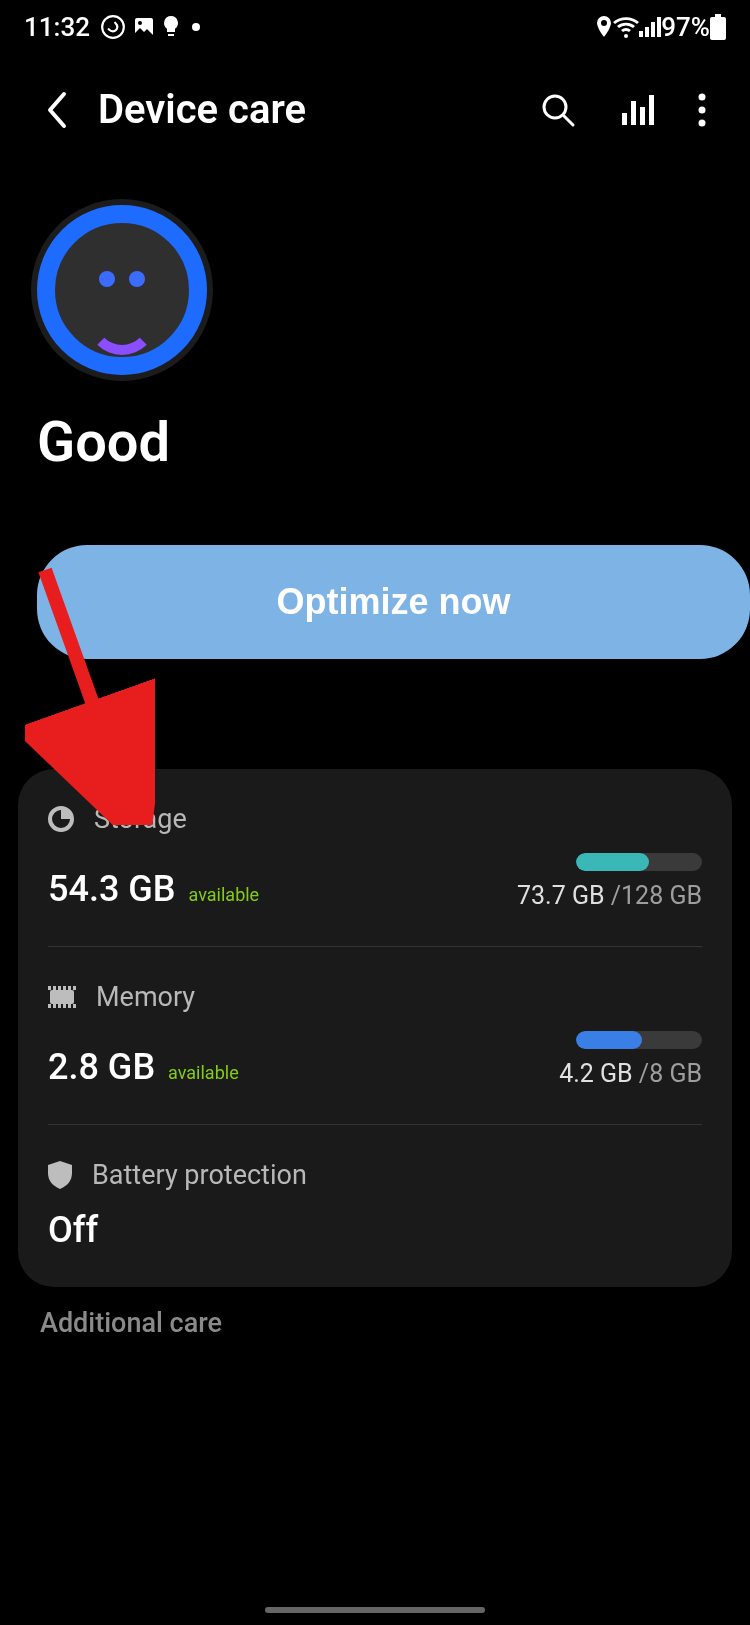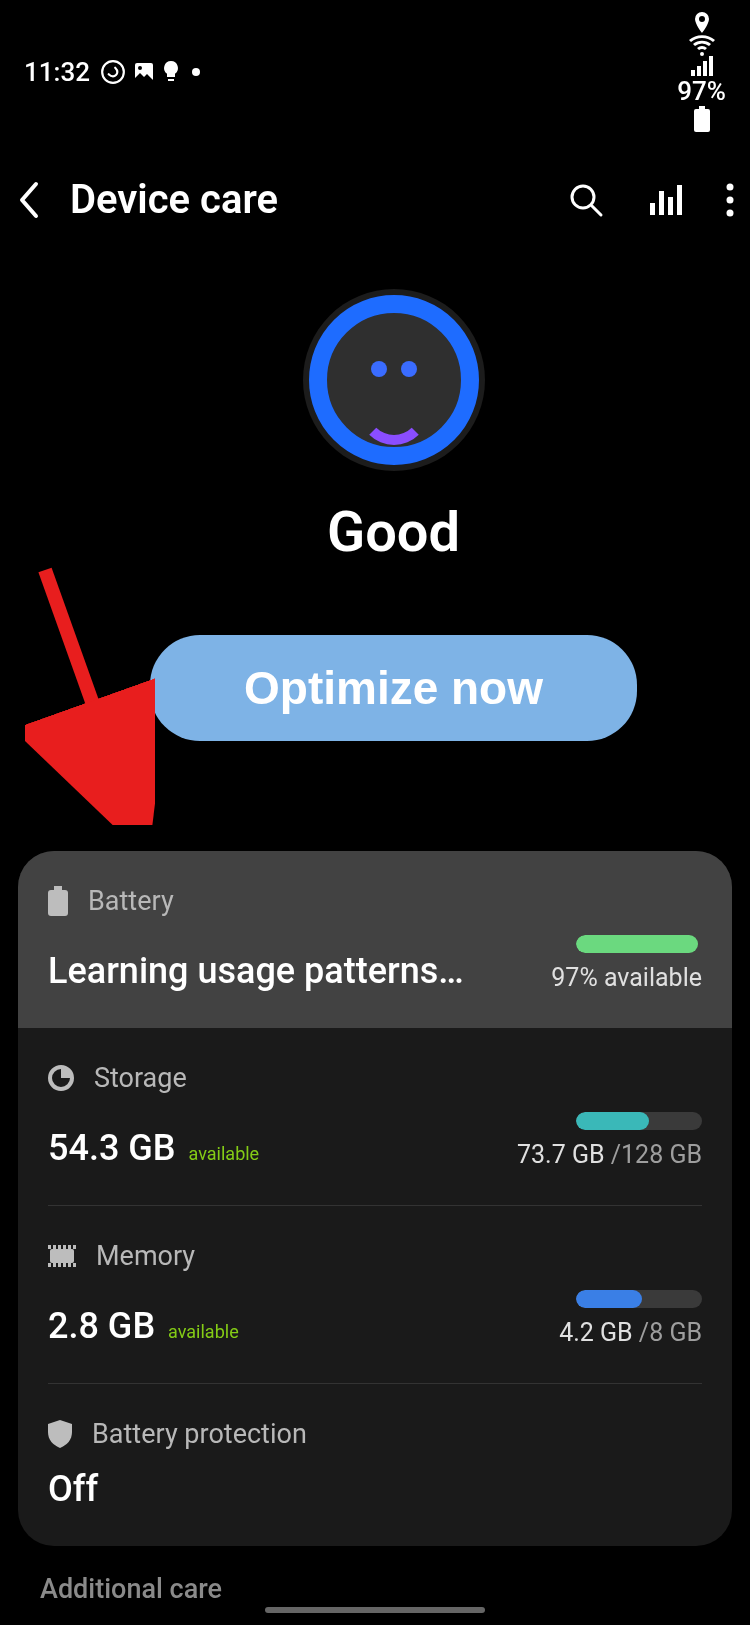--- a/index.html
+++ b/index.html
@@ -14,34 +14,33 @@
   }
   .status-bar {
     display: flex;
     justify-content: space-between;
     align-items: center;
     padding: 12px 24px 8px;
     font-size: 26px;
     font-weight: 500;
   }
   .status-left { display: flex; align-items: center; gap: 10px; }
-  .status-right { display: flex; align-items: center; gap: 0; flex-direction: column; }
+  .status-right { display: flex; align-items: center; gap: 0; }
   .status-icons { display: inline-flex; align-items: center; gap: 6px; }
   .header {
     display: flex;
     align-items: center;
-    padding: 36px 16px;
+    padding: 36px 44px;
     gap: 28px;
   }
   .header-title { font-size: 40px; font-weight: 600; flex: 1; }
   .header-actions { display: flex; align-items: center; gap: 44px; }
   .hero {
     display: flex;
     flex-direction: column;
-    align-items: center;
     padding: 36px 0 30px;
     margin-left: 37px;
   }
   .smiley {
     width: 170px; height: 170px;
     border-radius: 50%;
     border: 18px solid #1e6cff;
     background: #2f2f2f;
     display: flex;
     align-items: center;
@@ -73,25 +72,25 @@
   }
   .hero-sub {
     font-size: 29px;
     color: #bdbdbd;
     margin-top: 12px;
   }
   .optimize-btn {
     margin-top: 70px;
     background: #7eb3e6;
     color: #fff;
-    font-size: 46px;
+    font-size: 36px;
     font-weight: 600;
     border: none;
     border-radius: 50px;
-    padding: 26px 94px;
+    padding: 36px 94px;
     cursor: pointer;
   }
   .card-container {
     margin: 80px 18px 0;
     background: #1a1a1a;
     border-radius: 36px;
     overflow: hidden;
   }
   .row {
     padding: 34px 30px 36px;
@@ -147,21 +146,21 @@
   }
   .right-text .dim { color: #9e9e9e; }
   .divider {
     height: 1px;
     background: #333;
     margin: 0 30px;
   }
   .section-title {
     font-size: 27px;
     color: #8a8a8a;
-    padding: 27px 40px 0;
+    padding: 20px 40px 0;
     font-weight: 500;
   }
   
   .arrow {
     position: absolute;
     pointer-events: none;
   }
   .nav-indicator {
     position: absolute;
     bottom: 12px;
@@ -245,38 +244,20 @@
     <div class="eye l"></div>
     <div class="eye r"></div>
     <div class="mouth"></div>
   </div>
   <div class="hero-status">Good</div>
   <button class="optimize-btn">Optimize now</button>
 </div>
 
 <div class="card-container">
 
-  <div class="row highlight">
-    <div class="row-head">
-      <svg width="20" height="30" viewBox="0 0 20 30" fill="#bdbdbd">
-          <rect x="6" y="0" width="8" height="4"></rect>
-          <rect x="0" y="4" width="20" height="26" rx="3"></rect>
-        </svg>
-      <span>Battery</span>
-    </div>
-    <div class="row-body">
-      <div class="row-main">Learning usage patterns…</div>
-      <div class="row-right">
-        <div class="bar battery">
-            <div class="fill" style="width:97%"></div>
-          </div>
-        <div class="right-text">97% available</div>
-      </div>
-    </div>
-  </div>
 
   <div class="row">
     <div class="row-head">
       <svg width="26" height="26" viewBox="0 0 26 26" fill="#bdbdbd">
           <path d="M13 0a13 13 0 100 26 13 13 0 000-26zm0 4v9h9a9 9 0 01-9 9 9 9 0 010-18z"></path>
         </svg>
       <span>Storage</span>
     </div>
     <div class="row-body">
       <div class="row-main">

